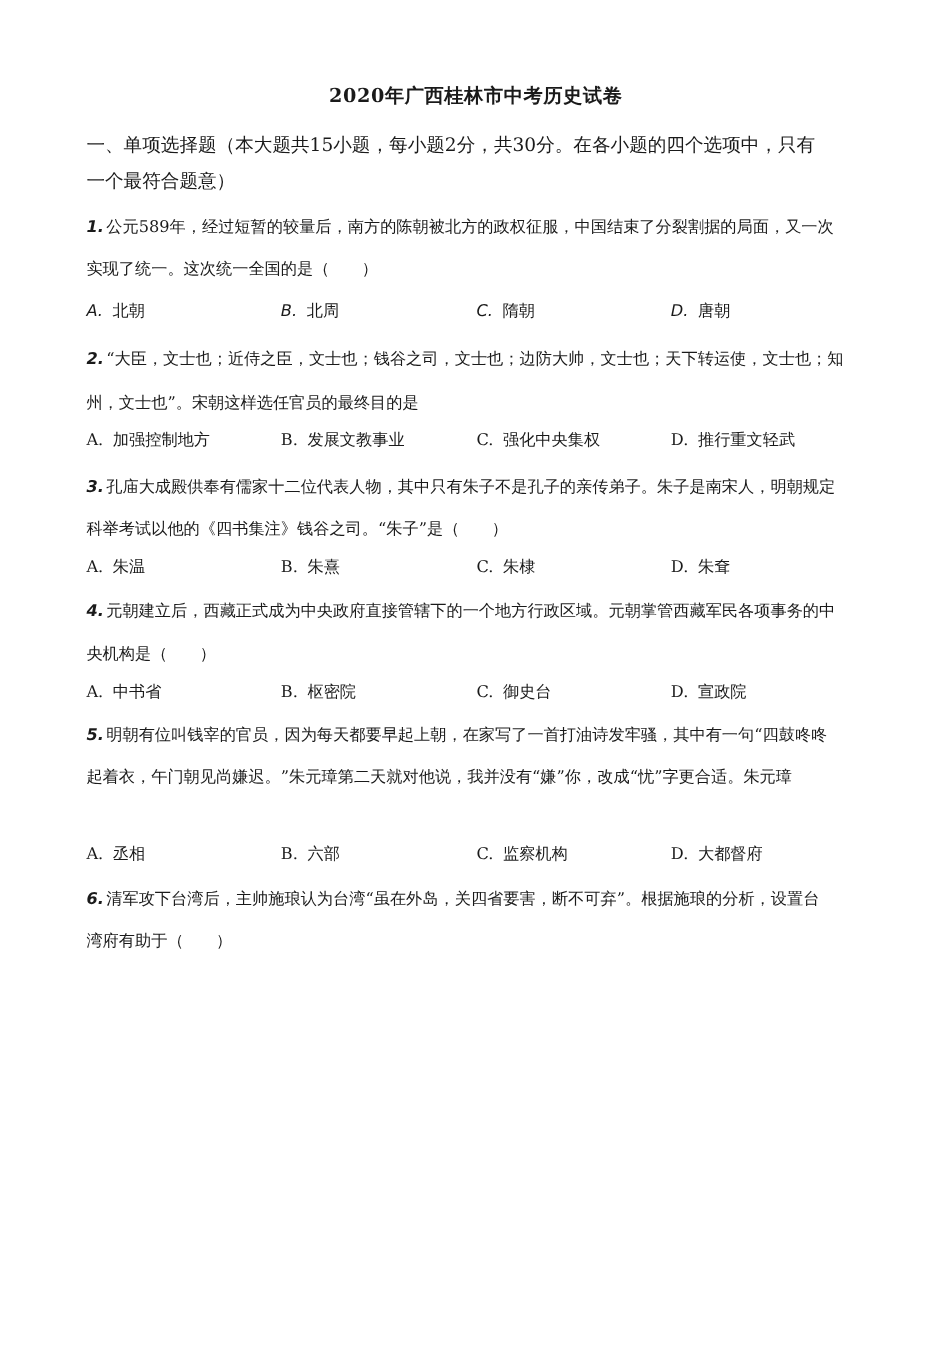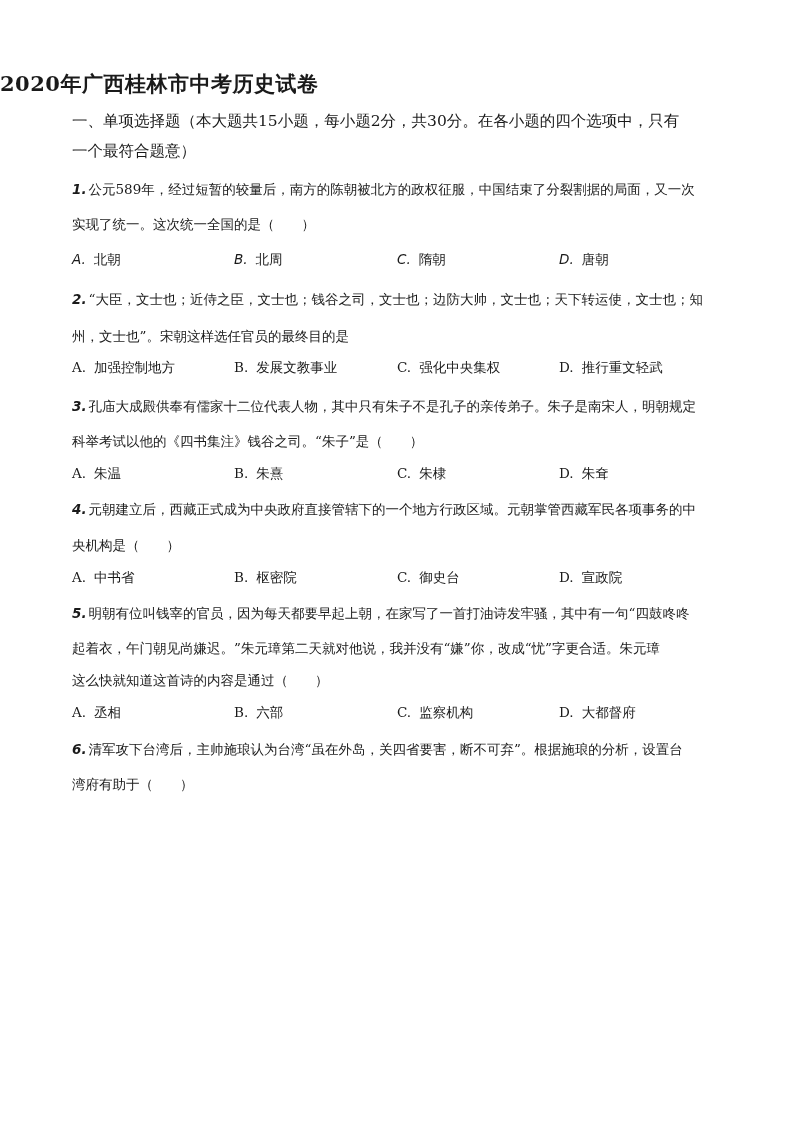--- a/index.html
+++ b/index.html
@@ -1,20 +1,20 @@
 <!DOCTYPE html>
 <html><head>
 <meta charset="utf-8">
 <style>
   html, body { margin: 0; padding: 0; background: #ffffff; }
   body { width: 793px; height: 1122px; position: relative; overflow: hidden;
          font-family: "DejaVu Serif", "Liberation Serif", serif; color: #1a1a1a; }
   .page { position: absolute; left: 0; top: 0; width: 793px; height: 1122px; }
-  .title { position: absolute; top: 70px; left: 0; width: 793px; 
-           font-size: 21px; font-weight: bold; letter-spacing: 0.5px; }
+  .title { position: absolute; top: 70px; left: 0; width: 793px; text-align: center;
+           font-size: 16px; font-weight: bold; letter-spacing: 0.5px; }
   .section { position: absolute; left: 72px; width: 660px; font-size: 15.5px; font-weight: normal; line-height: 30px; }
   .line { position: absolute; left: 72px; width: 660px; font-size: 13.5px; white-space: nowrap; line-height: 18px; }
   .qnum { font-family: "DejaVu Sans", sans-serif; font-style: italic; font-weight: bold; margin-right: 2px; }
   .opts { position: absolute; left: 72px; width: 660px; font-size: 13.5px; line-height: 18px; height: 18px; }
   .opt { position: absolute; top: 0; white-space: nowrap; }
   .opt .lab { margin-right: 8px; }
   .opt.hand .lab { font-family: "DejaVu Sans", sans-serif; font-style: italic; }
   .o0 { left: 0; } .o1 { left: 162px; } .o2 { left: 325px; } .o3 { left: 487px; }
 </style>
 </head>
@@ -57,21 +57,20 @@
   <div class="line" style="top:536px;">央机构是（　　）</div>
   <div class="opts" style="top:568px;">
     <span class="opt o0"><span class="lab">A.</span><span>中书省</span></span>
     <span class="opt o1"><span class="lab">B.</span><span>枢密院</span></span>
     <span class="opt o2"><span class="lab">C.</span><span>御史台</span></span>
     <span class="opt o3"><span class="lab">D.</span><span>宣政院</span></span>
   </div>
 
   <div class="line" style="top:604px;"><span class="qnum">5.</span><span>明朝有位叫钱宰的官员，因为每天都要早起上朝，在家写了一首打油诗发牢骚，其中有一句“四鼓咚咚</span></div>
   <div class="line" style="top:639px;">起着衣，午门朝见尚嫌迟。”朱元璋第二天就对他说，我并没有“嫌”你，改成“忧”字更合适。朱元璋</div>
-  <div class="line" style="top:671px;">这么快就知道这首诗的内容是通过（　　）</div>
   <div class="opts" style="top:703px;">
     <span class="opt o0"><span class="lab">A.</span><span>丞相</span></span>
     <span class="opt o1"><span class="lab">B.</span><span>六部</span></span>
     <span class="opt o2"><span class="lab">C.</span><span>监察机构</span></span>
     <span class="opt o3"><span class="lab">D.</span><span>大都督府</span></span>
   </div>
 
   <div class="line" style="top:740px;"><span class="qnum">6.</span><span>清军攻下台湾后，主帅施琅认为台湾“虽在外岛，关四省要害，断不可弃”。根据施琅的分析，设置台</span></div>
   <div class="line" style="top:775px;">湾府有助于（　　）</div>
 

